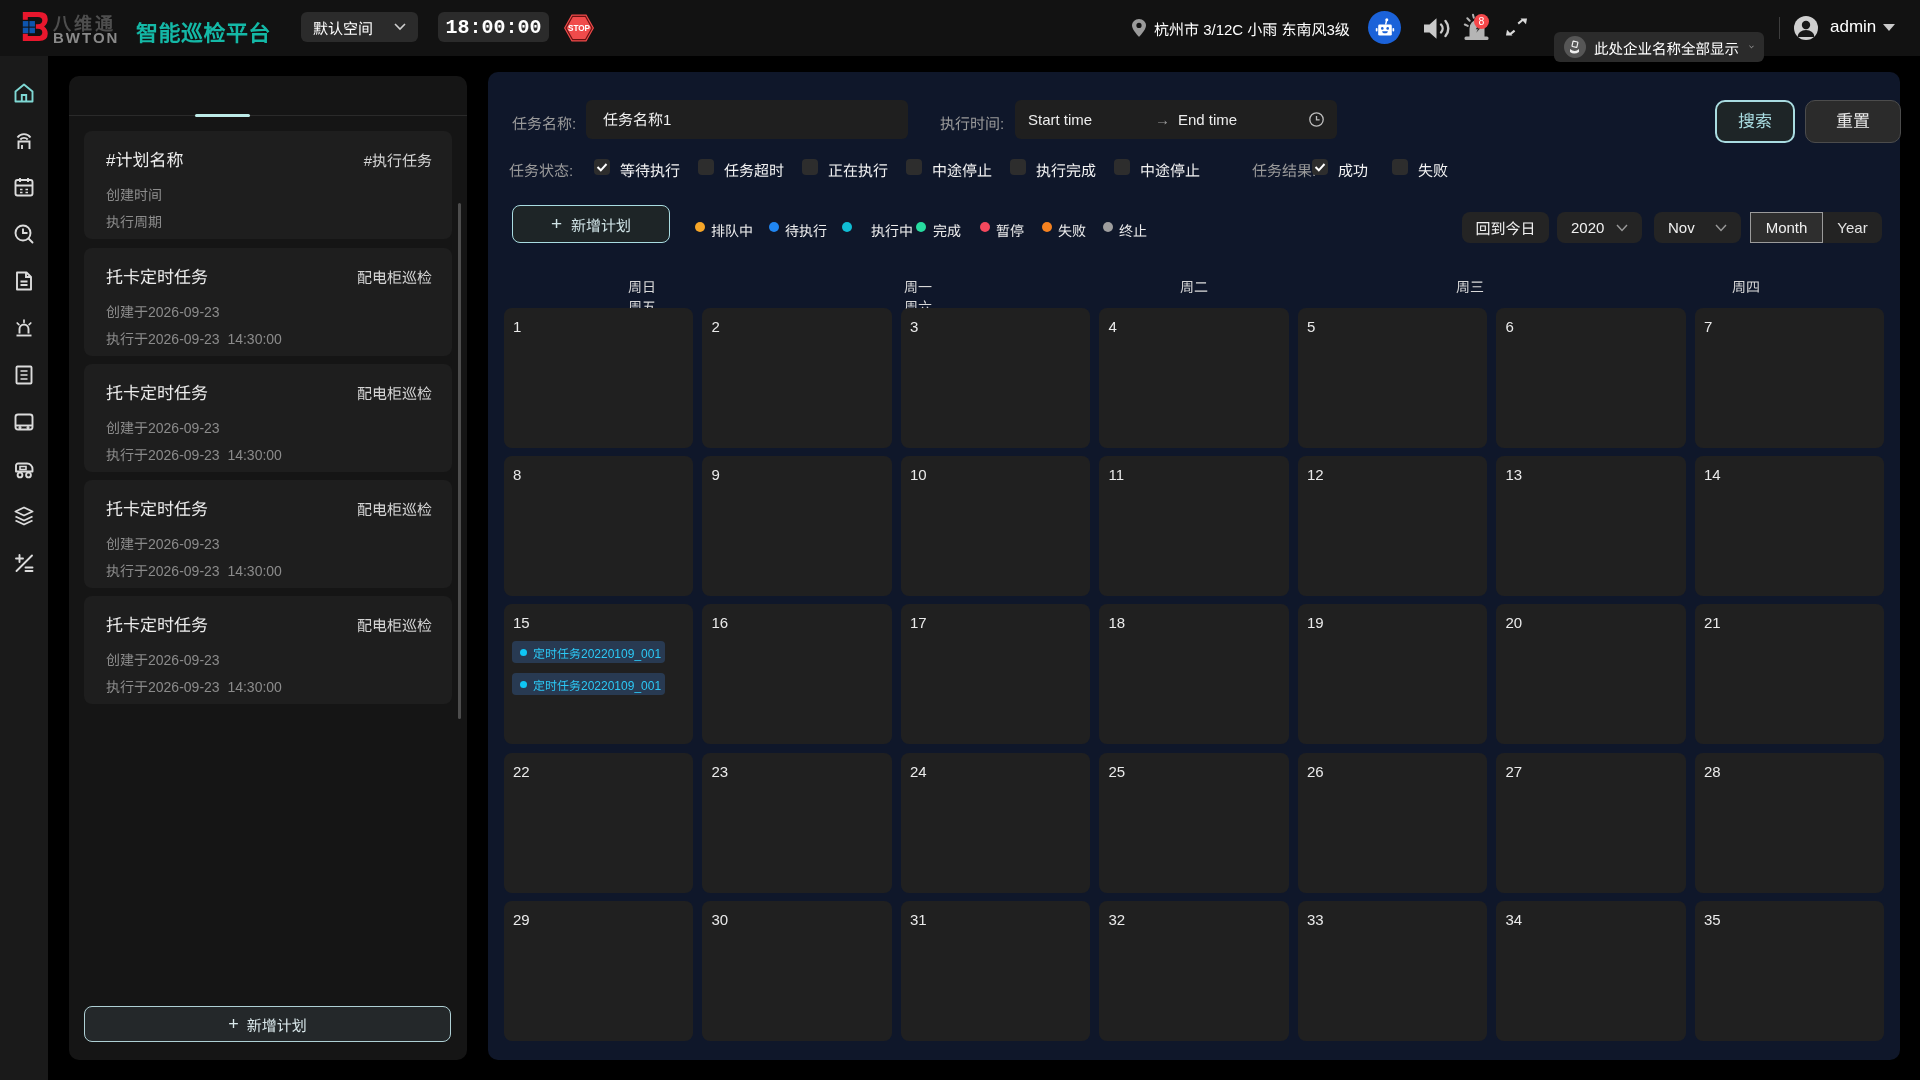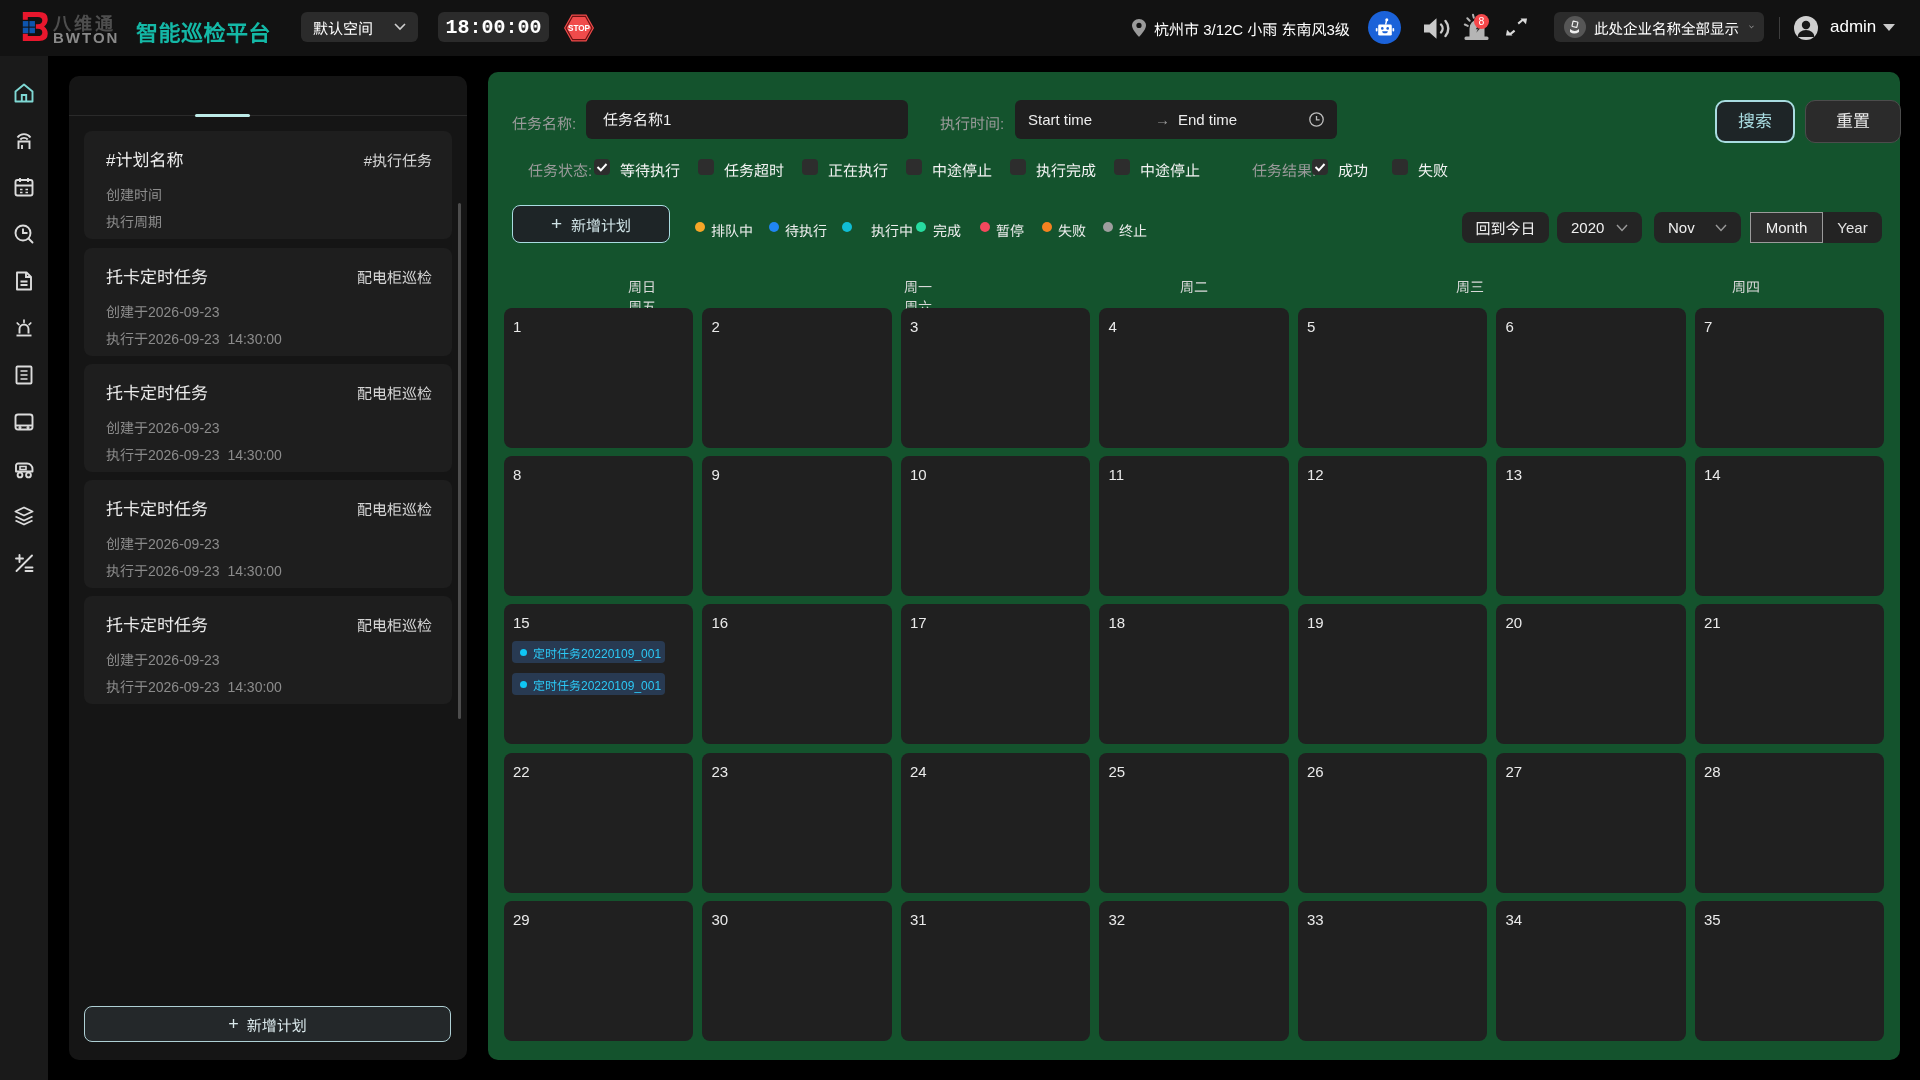--- a/index.html
+++ b/index.html
@@ -13,21 +13,21 @@
 #logo-mark { position:absolute; left:22px; top:12px; width:27px; height:29px; }
 #logo-cn { position:absolute; left:53px; top:9px; font-size:18px; font-weight:bold; color:#4e4e4e; letter-spacing:3px; }
 #logo-en { position:absolute; left:53px; top:29px; font-size:15px; font-weight:bold; color:#8a8a8a; letter-spacing:2px; }
 #app-title { position:absolute; left:136px; top:15px; font-size:22px; font-weight:700; color:#14b8a6; letter-spacing:0.5px; }
 .hchip { position:absolute; top:12px; height:30px; background:#2b2b2b; border-radius:6px; color:#fff; display:flex; align-items:center; }
 #space-chip { left:301px; width:117px; font-size:15px; padding:0 12px; justify-content:space-between; }
 #clock-chip { left:438px; width:111px; justify-content:center; font-family:"Liberation Mono", monospace; font-weight:bold; font-size:20px; letter-spacing:0px; }
 #stop-sign { position:absolute; left:563px; top:12px; }
 #loc { position:absolute; left:1131px; top:17px; height:22px; display:flex; align-items:center; color:#fff; font-size:15px; }
 #robot-btn { position:absolute; left:1368px; top:11px; width:33px; height:33px; border-radius:50%; background:#1b62d9; display:flex; align-items:center; justify-content:center; }
-#ent-chip { left:1554px; width:210px; font-size:14.5px; padding:0 10px; white-space:nowrap; }
+#ent-chip { left:1554px; width:210px; font-size:14.5px; padding:0 10px; white-space:nowrap;margin-top:20px; }
 #hdr-divider { position:absolute; left:1779px; top:17px; width:1px; height:22px; background:#3d3d3d; }
 #avatar { position:absolute; left:1794px; top:16px; width:24px; height:24px; border-radius:50%; background:#cfcfcf; overflow:hidden; }
 #admin { position:absolute; left:1830px; top:17px; color:#fff; font-size:17px; }
 #admin-caret { position:absolute; left:1883px; top:24px; width:0; height:0; border-left:6px solid transparent; border-right:6px solid transparent; border-top:7px solid #c9c9c9; }
 
 
 #sidebar { position:absolute; left:0; top:56px; width:48px; height:1024px; background:#1a1a1a; }
 .sicon { position:absolute; left:12px; width:24px; height:24px; }
 
 
@@ -39,21 +39,21 @@
 #tab-underline { position:absolute; left:126px; top:38px; width:55px; height:3px; background:#bdebe7; border-radius:2px; }
 .card { position:absolute; left:15px; width:368px; height:108px; background:#1e1e1e; border-radius:8px; }
 .card .ttl { position:absolute; left:22px; top:15px; font-size:17px; font-weight:500; color:#ededed; }
 .card .tag { position:absolute; right:20px; top:18px; font-size:15px; color:#d4d4d4; }
 .card .l1 { position:absolute; left:22px; top:53px; font-size:14px; color:#8b8b8b; }
 .card .l2 { position:absolute; left:22px; top:80px; font-size:14px; color:#8b8b8b; }
 #lscroll { position:absolute; left:389px; top:127px; width:3px; height:516px; background:#4d4d4d; border-radius:2px; }
 #lp-addbtn { position:absolute; left:15px; top:930px; width:367px; height:36px; border:1px solid #afd0d5; border-radius:8px; background:#24282a; color:#d9e7ea; font-size:15px; display:flex; align-items:center; justify-content:center; }
 
 
-#mpanel { position:absolute; left:488px; top:72px; width:1412px; height:988px; background:#14532d; border-radius:10px;padding-left:46px; }
+#mpanel { position:absolute; left:488px; top:72px; width:1412px; height:988px; background:#0f172a; border-radius:10px;padding-left:46px; }
 .flabel { position:absolute; color:#9a9a9a; font-size:15px; }
 #f-input { position:absolute; left:98px; top:28px; width:322px; height:39px; background:#1f1f1f; border-radius:6px; color:#f0f0f0; font-size:15px; line-height:39px; padding-left:17px; }
 #f-date { position:absolute; left:527px; top:28px; width:322px; height:39px; background:#1f1f1f; border-radius:6px; color:#ececec; font-size:15px; line-height:39px; }
 #btn-search { position:absolute; left:1227px; top:28px; width:80px; height:43px; background:#1e2527; border:2px solid #a9dce1; border-radius:10px; color:#a9dce1; font-size:17px; text-align:center; line-height:39px; }
 #btn-reset { position:absolute; left:1317px; top:28px; width:96px; height:43px; background:#2b2b2b; border:1px solid #4c4c4c; border-radius:10px; color:#e8e8e8; font-size:17px; text-align:center; line-height:41px; }
 .cbx { position:absolute; top:87px; width:16px; height:16px; background:#2d2d2d; border-radius:4px; }
 .cbl { position:absolute; top:87px; font-size:15px; color:#f2f2f2; }
 #add-plan { position:absolute; left:24px; top:133px; width:158px; height:38px; background:#1e2527; border:1px solid #a9dce1; border-radius:8px; color:#cfe3e6; font-size:15px; display:flex; align-items:center; justify-content:center; }
 .dot { position:absolute; top:150px; width:10px; height:10px; border-radius:50%; }
 .dlb { position:absolute; top:148px; font-size:14px; color:#ededed; }
@@ -256,21 +256,21 @@
     <span style="position:absolute; left:140px; color:#9a9a9a;">→</span>
     <span style="position:absolute; left:163px;">End time</span>
     <svg style="position:absolute; left:294px; top:12px;" width="15" height="15" viewBox="0 0 15 15" fill="none" stroke="#bdbdbd" stroke-width="1.3">
         <circle cx="7.5" cy="7.5" r="6.7"></circle>
         <path d="M7.5 4 V7.8 H10.6"></path>
       </svg>
   </div>
   <div id="btn-search">搜索</div>
   <div id="btn-reset">重置</div>
 
-  <div class="flabel" style="left:40px; top:87px;">任务状态:</div>
+  <div class="flabel" style="left:21px; top:87px;">任务状态:</div>
   <div class="cbx" style="left:106px;"><svg width="16" height="16" viewBox="0 0 16 16">
         <path d="M3.5 8 L6.8 11.3 L12.5 5" stroke="#fff" stroke-width="2" fill="none"></path>
       </svg></div>
   <div class="cbl" style="left:132px;">等待执行</div>
   <div class="cbx" style="left:210px;"></div>
     <div class="cbl" style="left:236px;">任务超时</div>
   <div class="cbx" style="left:314px;"></div>
     <div class="cbl" style="left:340px;">正在执行</div>
   <div class="cbx" style="left:418px;"></div>
     <div class="cbl" style="left:444px;">中途停止</div>

